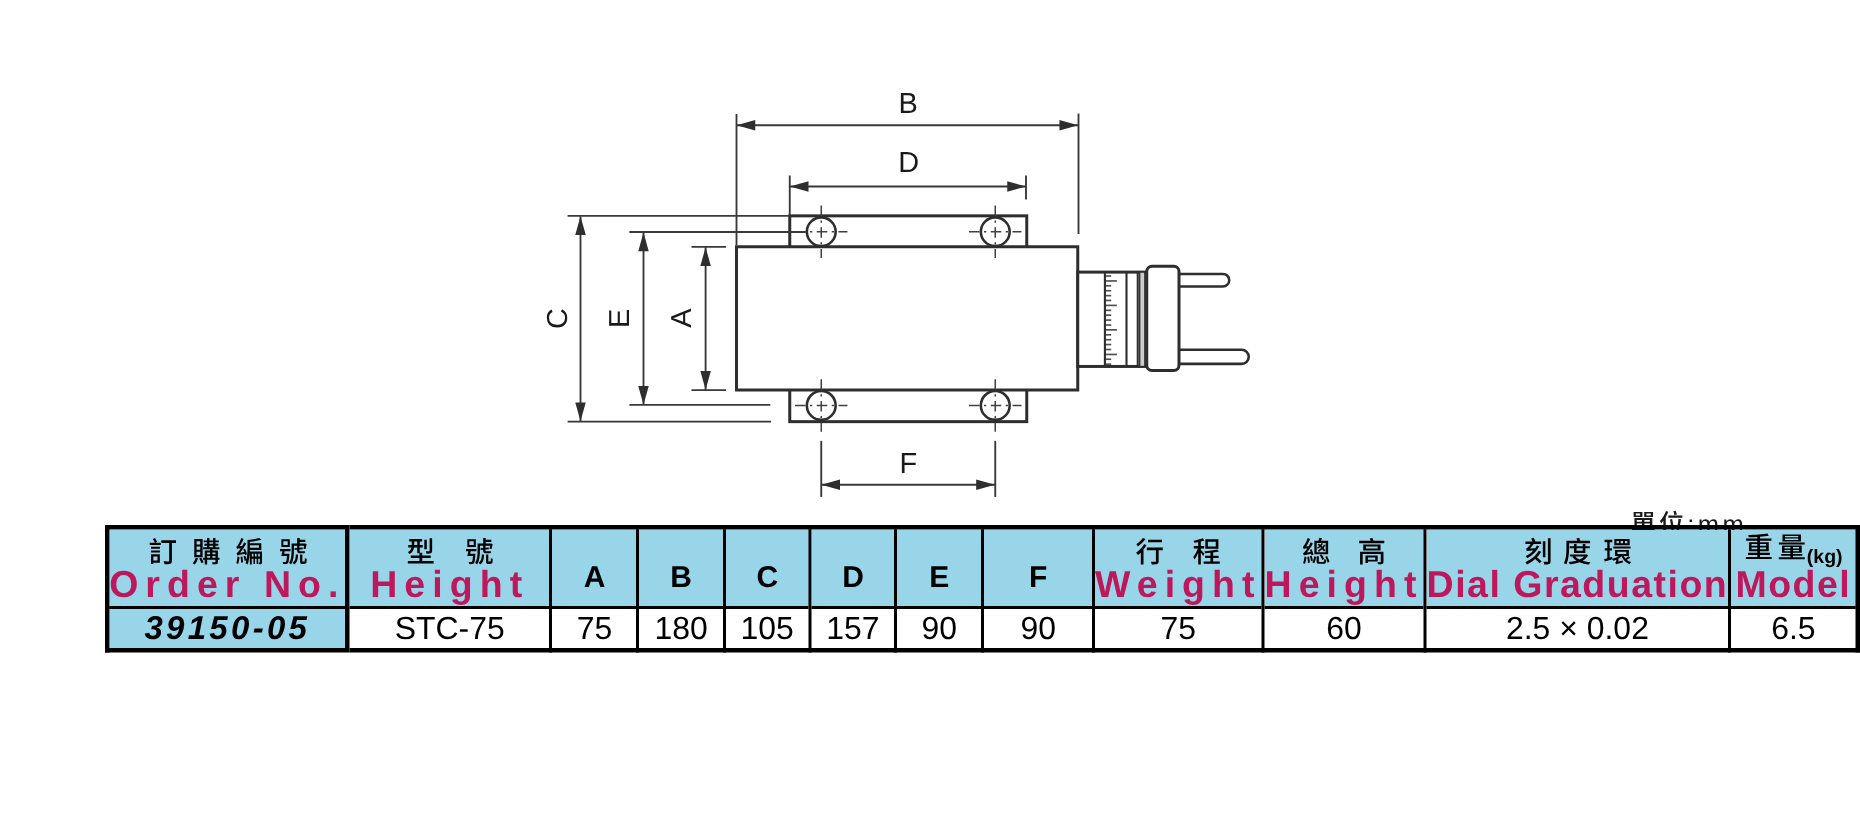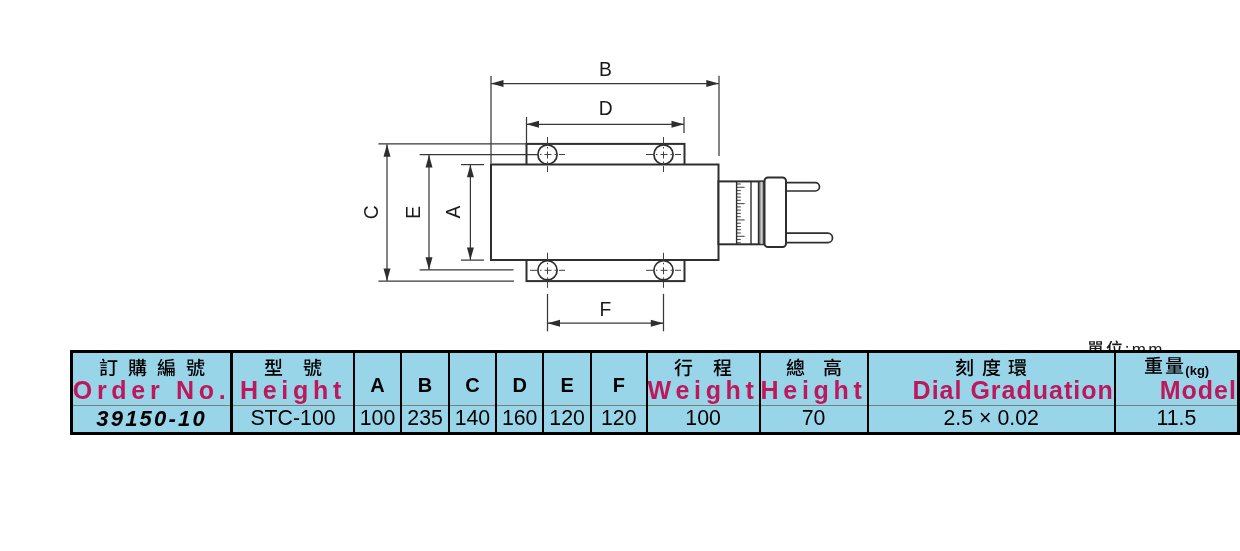--- a/index.html
+++ b/index.html
@@ -35,21 +35,21 @@
   td.model-cell { text-align: left; padding-left: 23px; }
   #spec-table th { height: 53.5px; vertical-align: top; }
   #spec-table td { height: 28.4px; }
   #spec-table tbody td { border-top: 1.5px solid #7d7d7d; }
   #spec-table tbody tr.r0 td { border-top: 2.5px solid #000000; }
   .bg-blue { background: #99d5e9; }
   .bg-white { background: #ffffff; }
 
   .hz { height: 23.5px; display: flex; align-items: flex-end; justify-content: center; color: #000; }
   .he { font-weight: bold; font-size: 25px; line-height: 20px; padding-top: 3px; letter-spacing: 4.7px; color: #be185d; }
-  .he-tight { letter-spacing: 1px; padding-left: 44px; }
+  .he-tight { letter-spacing: 1px; }
   .single-letter { font-weight: bold; font-size: 20px; letter-spacing: 0; padding-top: 21.5px; line-height: 20px; }
   .kg { font-weight: bold; font-size: 13px; letter-spacing: 0; line-height: 13px; margin-left: 1px; }
 
   td.order-no { font-weight: bold; font-style: italic; font-size: 22px; letter-spacing: 2.2px; }
   td.val { font-size: 21.3px; letter-spacing: 0; }
 </style>
 </head>
 <body>
 
 <svg id="drawing" width="1240" height="551" viewBox="0 0 1240 551">
@@ -279,28 +279,28 @@
               </svg><svg class="cjk-glyph" width="19" height="19" viewBox="0 -880 1000 1000">
                 <path d="M266 -666H728V-619H266ZM266 -761H728V-715H266ZM175 -813V-568H823V-813ZM49 -530V-461H953V-530ZM246 -270H453V-223H246ZM545 -270H757V-223H545ZM246 -368H453V-321H246ZM545 -368H757V-321H545ZM46 -11V60H957V-11H545V-60H871V-123H545V-169H851V-422H157V-169H453V-123H132V-60H453V-11Z"></path>
               </svg></span>
             <span class="kg">(kg)</span>
           </div>
         <div class="he he-tight">Model</div>
       </th>
     </tr>
   </thead>
   <tbody>
-    <tr class="r1">
-      <td class="bg-blue order-no">39150-10</td>
-      <td class="bg-blue val model-cell c1">STC-100</td>
-      <td class="bg-blue val">100</td>
-      <td class="bg-blue val">235</td>
-      <td class="bg-blue val">140</td>
-      <td class="bg-blue val">160</td>
-      <td class="bg-blue val">120</td>
-      <td class="bg-blue val">120</td>
-      <td class="bg-blue val">100</td>
-      <td class="bg-blue val">70</td>
-      <td class="bg-blue val">2.5 × 0.02</td>
-      <td class="bg-blue val">11.5</td>
+    <tr class="r0">
+      <td class="bg-blue order-no">39150-05</td>
+      <td class="bg-white val model-cell c1">STC-75</td>
+      <td class="bg-white val">75</td>
+      <td class="bg-white val">180</td>
+      <td class="bg-white val">105</td>
+      <td class="bg-white val">157</td>
+      <td class="bg-white val">90</td>
+      <td class="bg-white val">90</td>
+      <td class="bg-white val">75</td>
+      <td class="bg-white val">60</td>
+      <td class="bg-white val">2.5 × 0.02</td>
+      <td class="bg-white val">6.5</td>
     </tr>
   </tbody>
 </table>
 
 </body></html>

